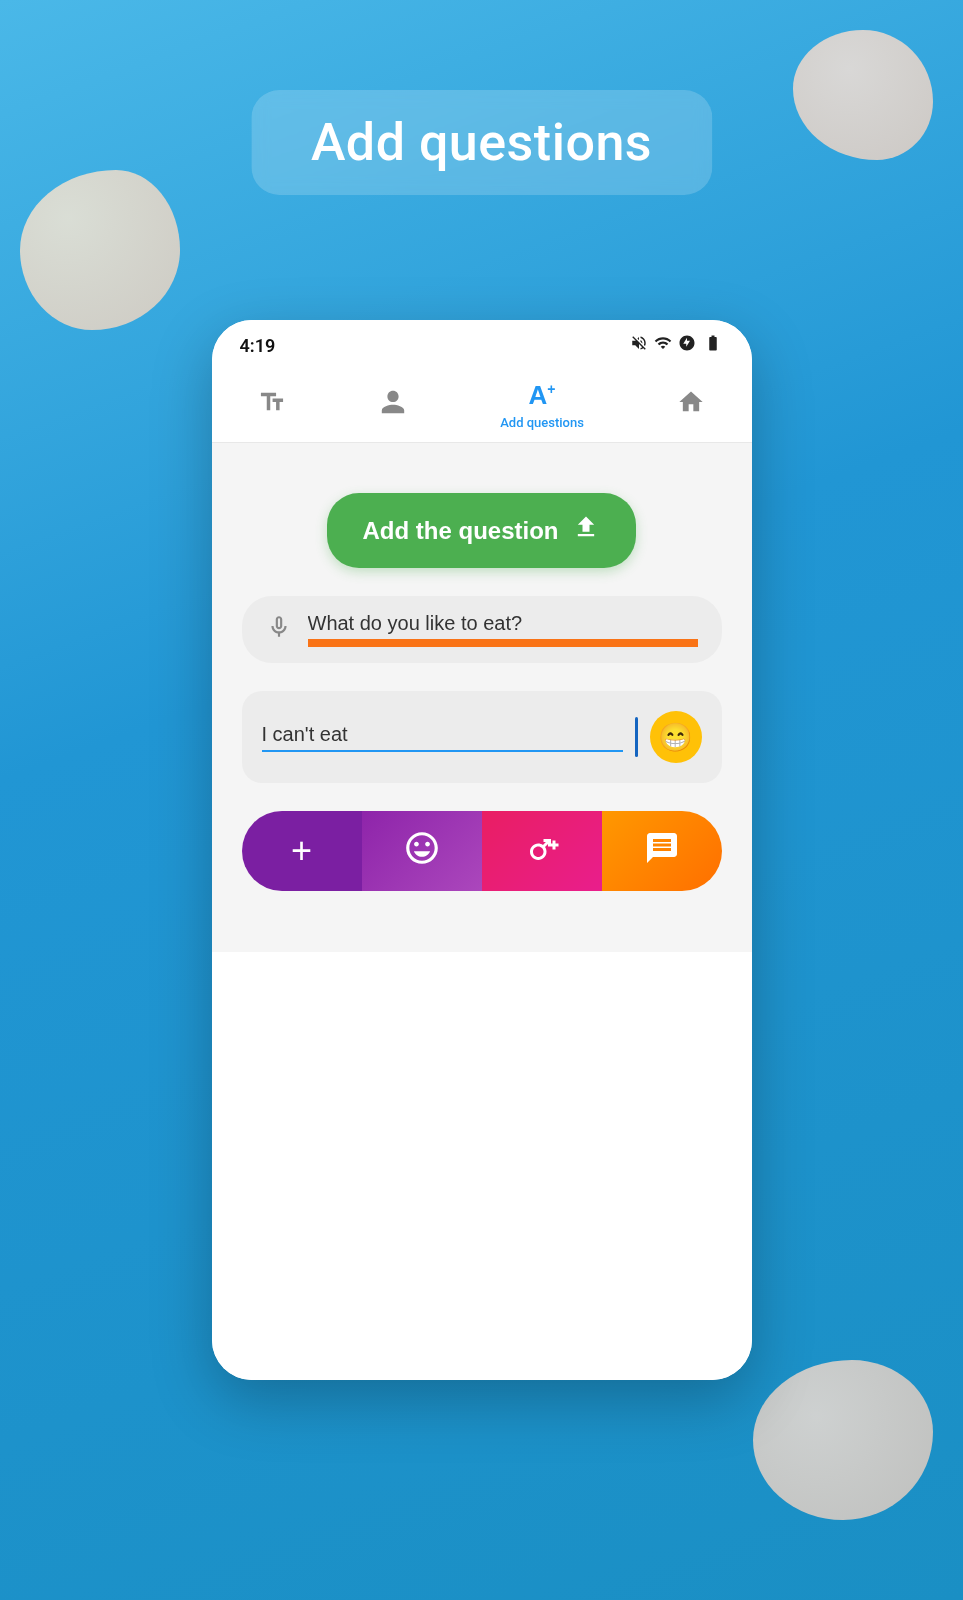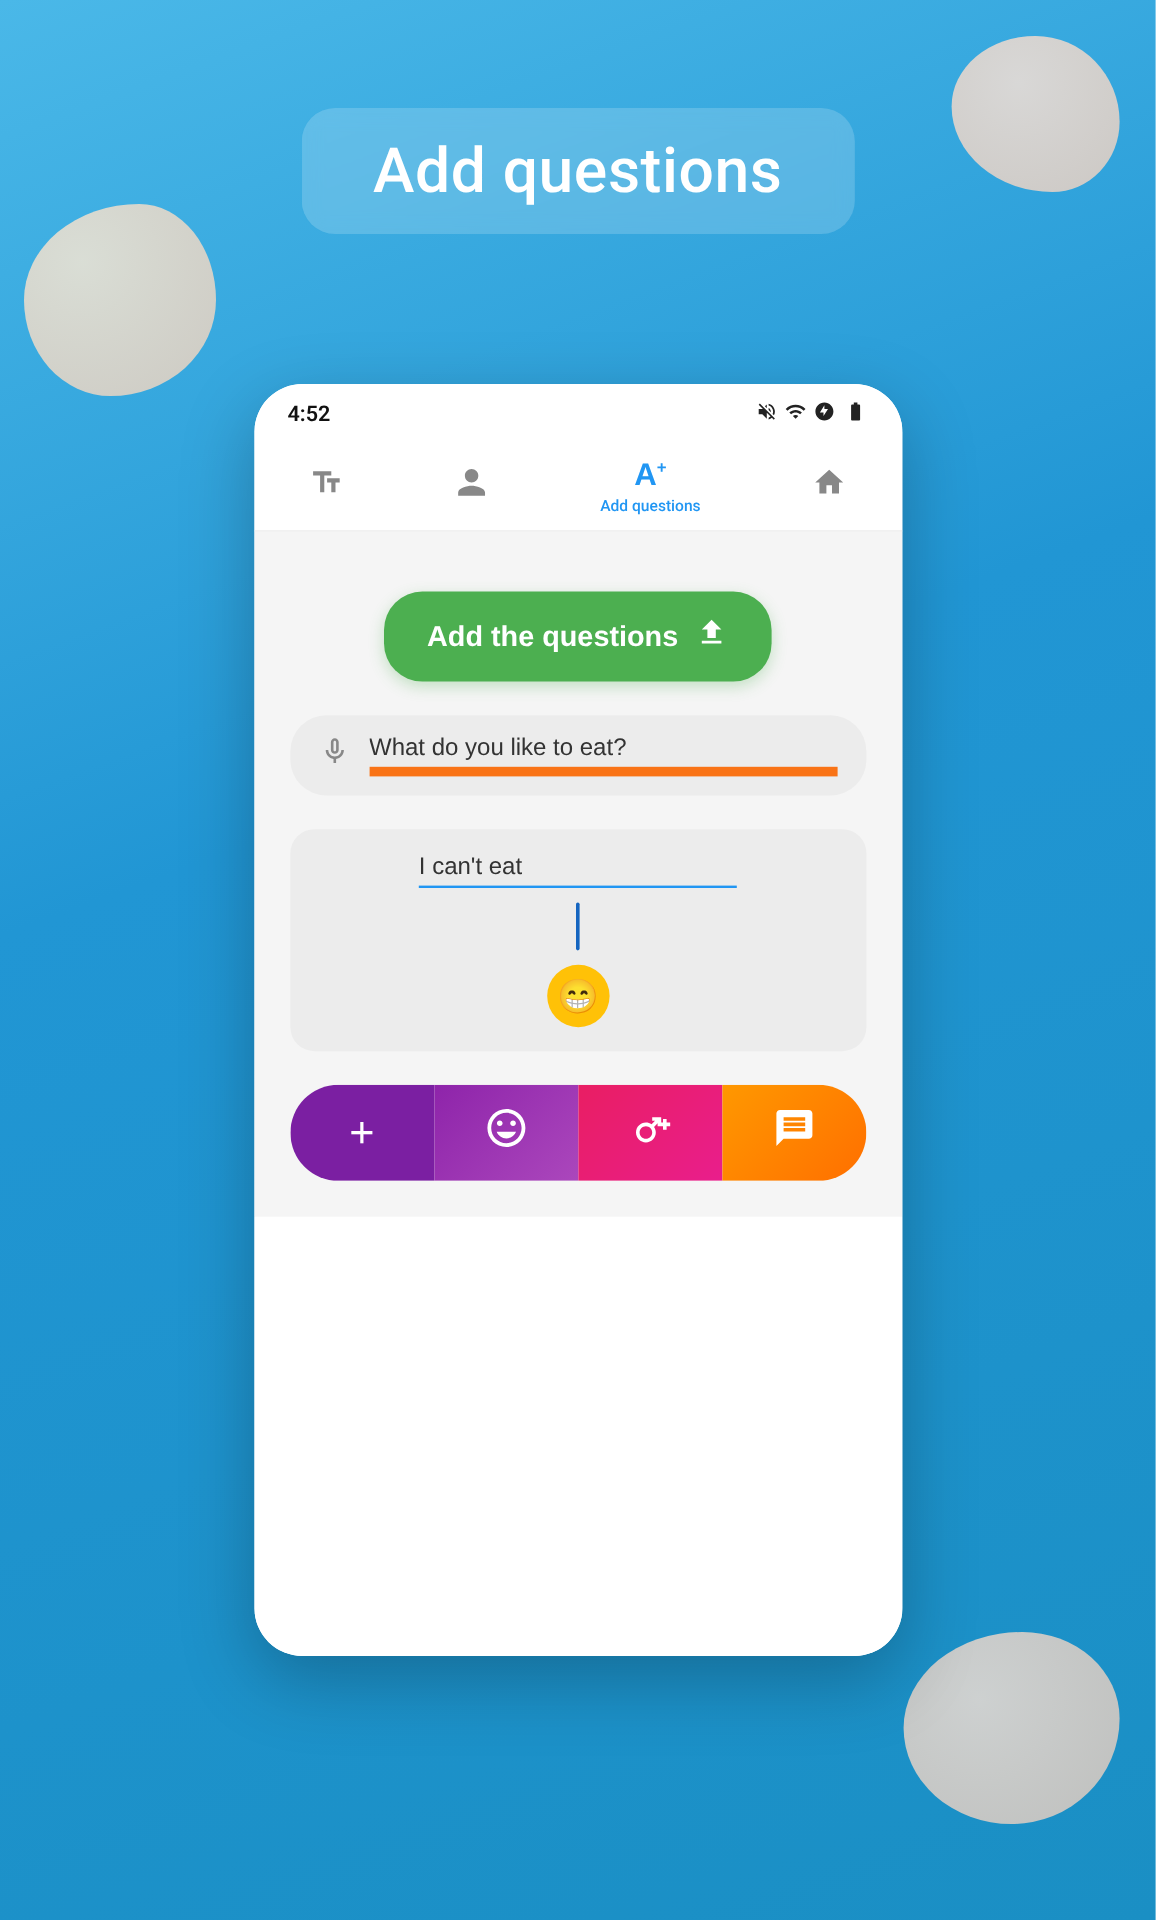--- a/index.html
+++ b/index.html
@@ -204,21 +204,20 @@
 
     
     .answer-input-row {
       background: #ececec;
       border-radius: 20px;
       display: flex;
       align-items: center;
       padding: 20px 20px;
       width: 100%;
       gap: 12px;
-      flex-direction: column;
     }
 
     .answer-text-input {
       flex: 1;
       border: none;
       background: transparent;
       font-size: 20px;
       color: #333;
       outline: none;
       border-bottom: 2px solid #2196F3;
@@ -285,21 +284,21 @@
 <div class="blob blob-top-right"></div>
 <div class="blob blob-bottom-right"></div>
 
 <div class="title-card">
   <span class="title-text">Add questions</span>
 </div>
 
 <div class="phone">
 
   <div class="status-bar">
-    <span class="status-time">4:52</span>
+    <span class="status-time">4:19</span>
     <div class="status-icons">
 
       <span class="status-icon">
         <svg width="18" height="18" viewBox="0 0 24 24" fill="currentColor">
             <path d="M16.5 12c0-1.77-1.02-3.29-2.5-4.03v2.21l2.45 2.45c.03-.2.05-.41.05-.63zm2.5 0c0 .94-.2 1.82-.54 2.64l1.51 1.51C20.63 14.91 21 13.5 21 12c0-4.28-2.99-7.86-7-8.77v2.06c2.89.86 5 3.54 5 6.71zM4.27 3L3 4.27 7.73 9H3v6h4l5 5v-6.73l4.25 4.25c-.67.52-1.42.93-2.25 1.18v2.06c1.38-.31 2.63-.95 3.69-1.81L19.73 21 21 19.73l-9-9L4.27 3zM12 4L9.91 6.09 12 8.18V4z"></path>
           </svg>
       </span>
 
       <span class="status-icon">
         <svg width="18" height="18" viewBox="0 0 24 24" fill="currentColor">
@@ -351,21 +350,21 @@
         <svg width="28" height="28" viewBox="0 0 24 24" fill="#888">
             <path d="M10 20v-6h4v6h5v-8h3L12 3 2 12h3v8z"></path>
           </svg>
       </span>
     </div>
   </div>
 
   <div class="phone-content">
 
     <button class="add-question-btn">
-      <span>Add the questions</span>
+      <span>Add the question</span>
       <span class="upload-icon">
         <svg width="28" height="28" viewBox="0 0 24 24" fill="white">
             <path d="M9 16h6v-6h4l-7-7-7 7h4zm-4 2h14v2H5z"></path>
           </svg>
       </span>
     </button>
 
     <div class="question-input-row">
       <span class="mic-icon">
         <svg width="26" height="26" viewBox="0 0 24 24" fill="#888">

